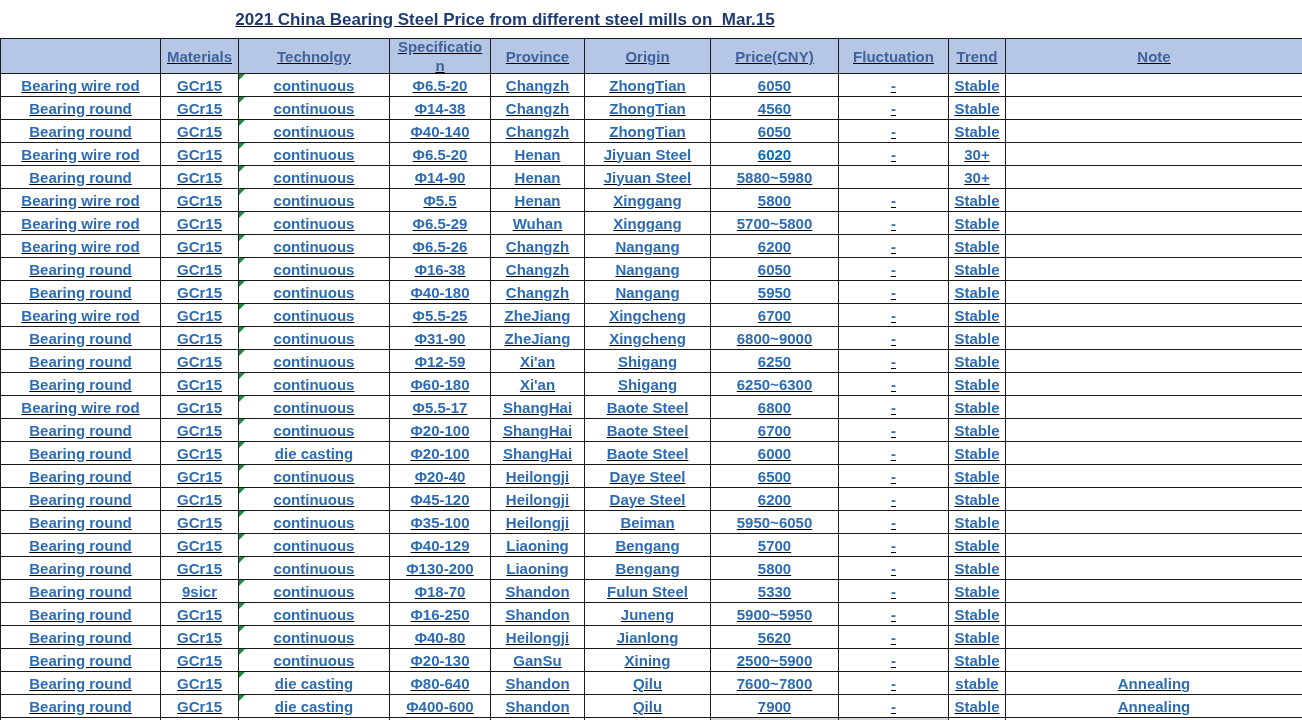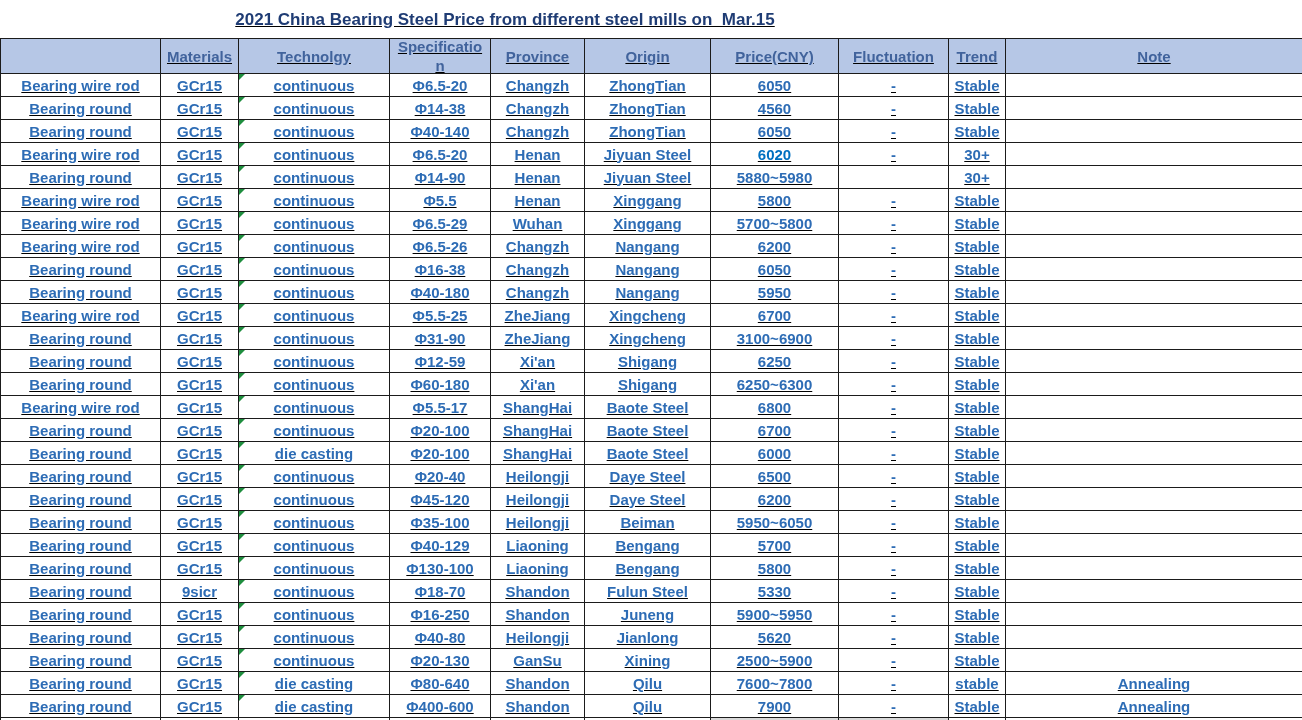--- a/index.html
+++ b/index.html
@@ -220,21 +220,21 @@
           <td><span>Stable</span></td>
           <td><span></span></td>
         </tr>
         <tr>
           <td><span>Bearing round</span></td>
           <td><span>GCr15</span></td>
           <td><i class="err-tri"></i><span>continuous</span></td>
           <td><span>Φ31-90</span></td>
           <td><span>ZheJiang</span></td>
           <td><span>Xingcheng</span></td>
-          <td><span>3100~6900</span></td>
+          <td><span>6800~9000</span></td>
           <td><span>-</span></td>
           <td><span>Stable</span></td>
           <td><span></span></td>
         </tr>
         <tr>
           <td><span>Bearing round</span></td>
           <td><span>GCr15</span></td>
           <td><i class="err-tri"></i><span>continuous</span></td>
           <td><span>Φ12-59</span></td>
           <td><span>Xi'an</span></td>
@@ -337,21 +337,21 @@
           <td><span>Bengang</span></td>
           <td><span>5700</span></td>
           <td><span>-</span></td>
           <td><span>Stable</span></td>
           <td><span></span></td>
         </tr>
         <tr>
           <td><span>Bearing round</span></td>
           <td><span>GCr15</span></td>
           <td><i class="err-tri"></i><span>continuous</span></td>
-          <td><span>Φ130-100</span></td>
+          <td><span>Φ130-200</span></td>
           <td><span>Liaoning</span></td>
           <td><span>Bengang</span></td>
           <td><span>5800</span></td>
           <td><span>-</span></td>
           <td><span>Stable</span></td>
           <td><span></span></td>
         </tr>
         <tr>
           <td><span>Bearing round</span></td>
           <td><span>9sicr</span></td>

